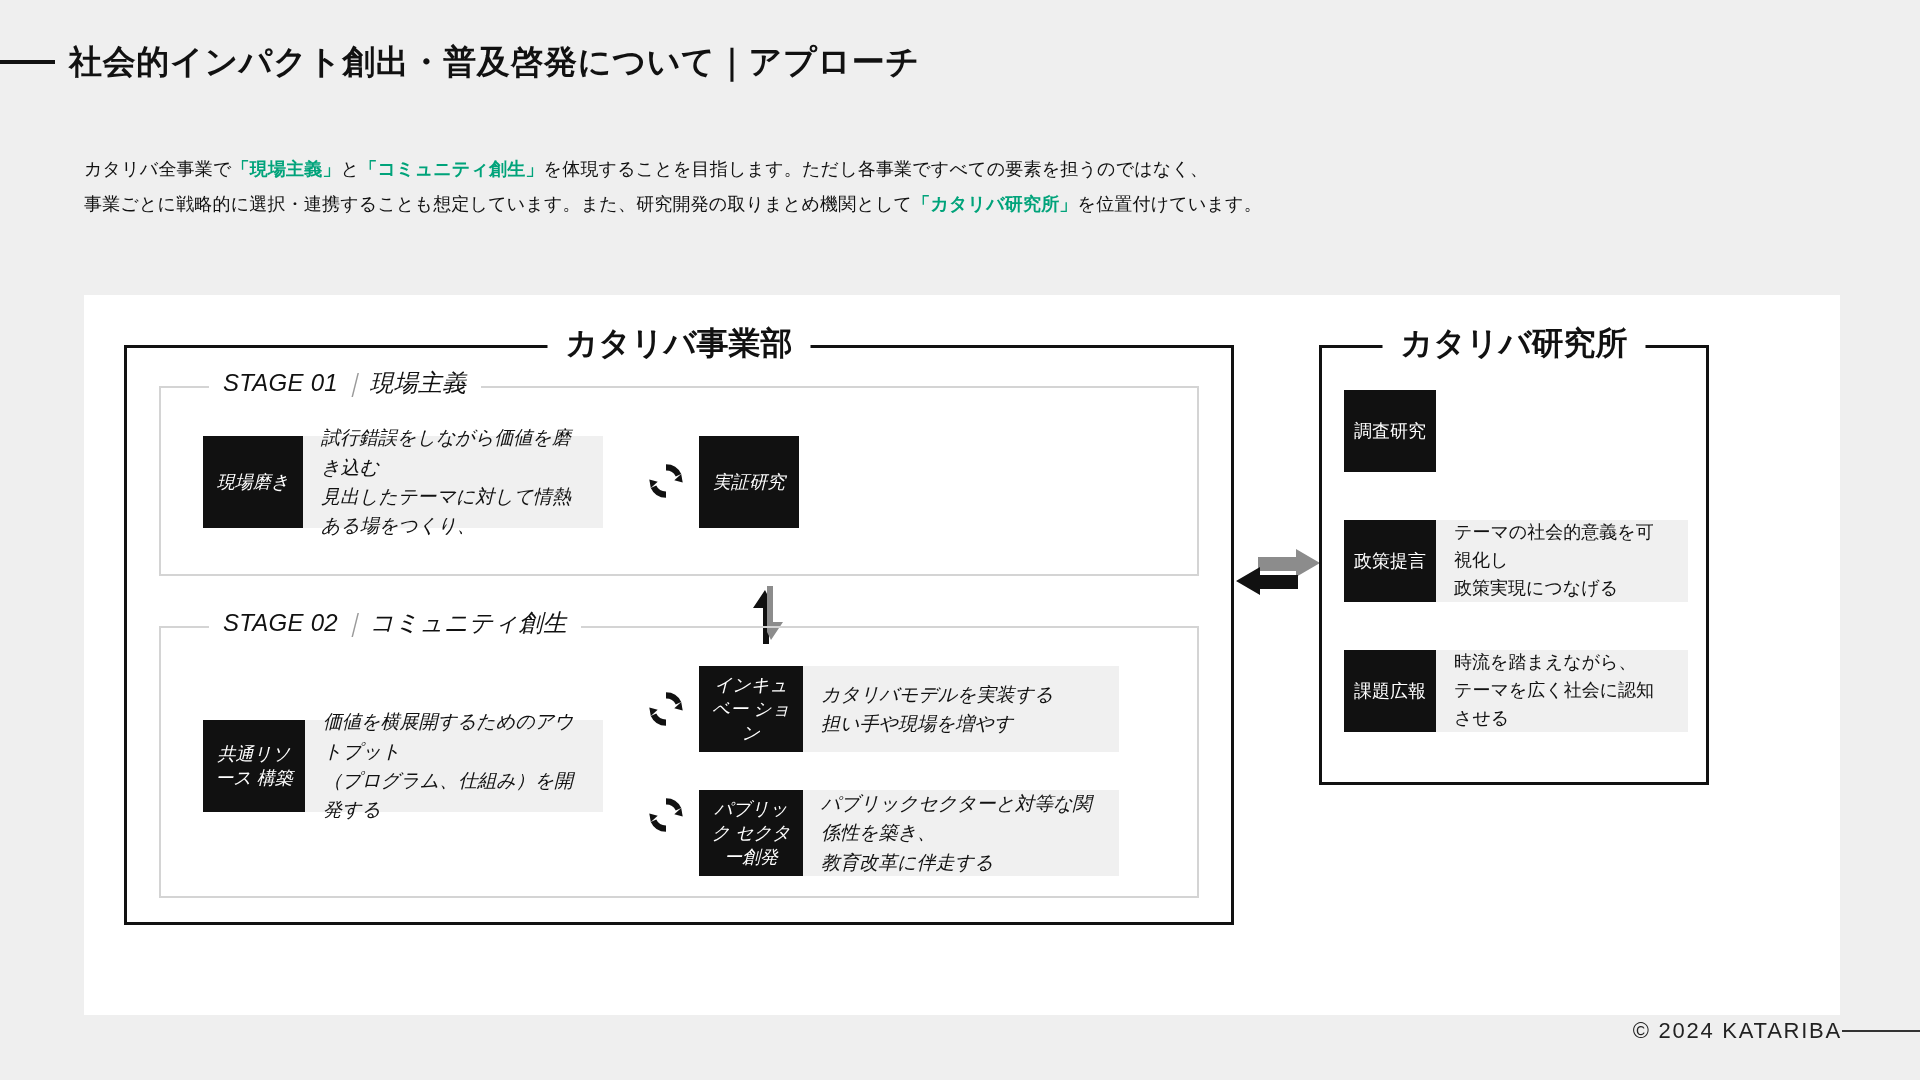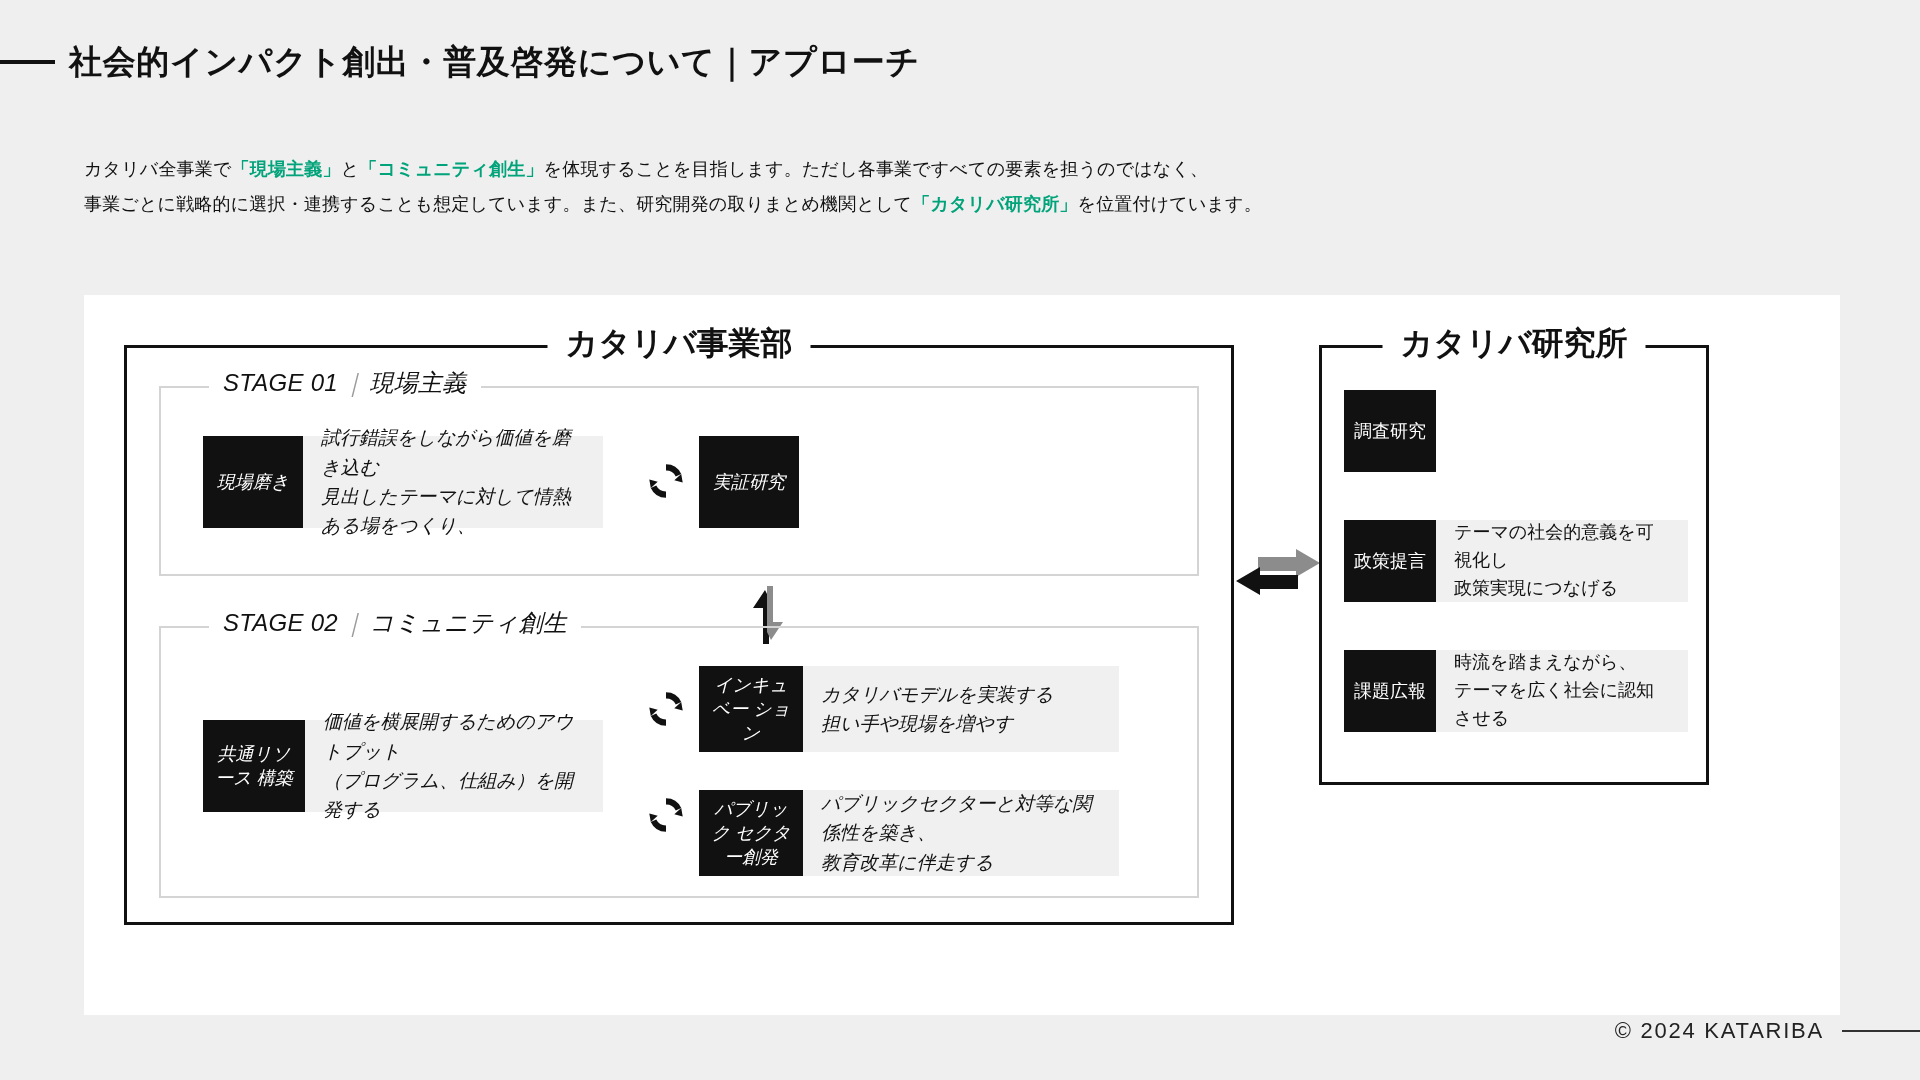--- a/index.html
+++ b/index.html
@@ -109,21 +109,21 @@
 
   
   #v-arrow { position: absolute; left: 618px; top: 238px; width: 46px; height: 58px; }
 
   
   #h-arrow { position: absolute; left: 1152px; top: 248px; width: 84px; height: 56px; }
 
   
   .footer {
     position: absolute; right: 0; bottom: 36px;
-    display: flex; align-items: center; gap: 18px;
+    display: flex; align-items: center; 
   }
   .footer .copy {
     font-size: 22px; letter-spacing: .08em; color: #222; white-space: nowrap;
   }
   .footer .foot-rule { width: 78px; height: 2px; background: #333; }
 </style>
 </head>
 <body>
 
 <div class="slide">

